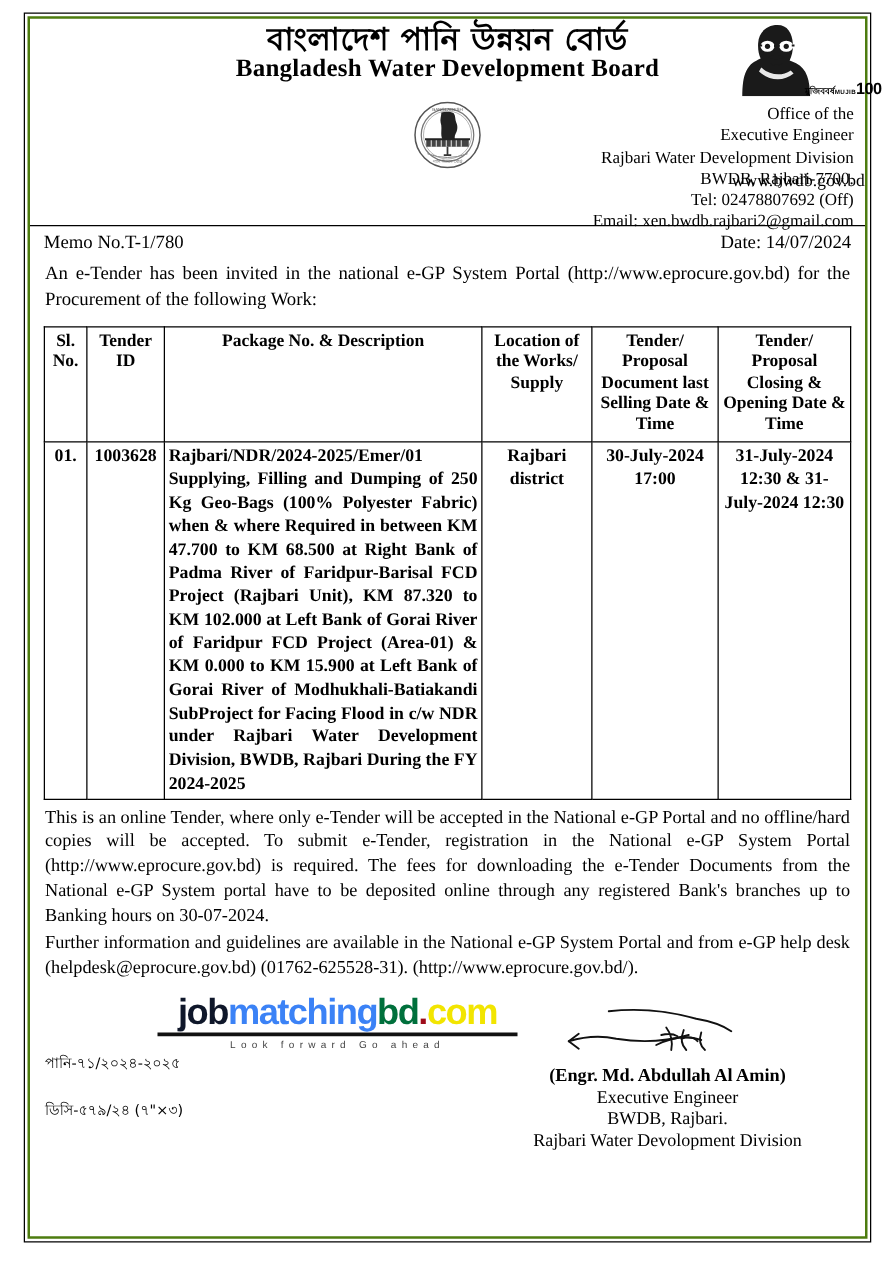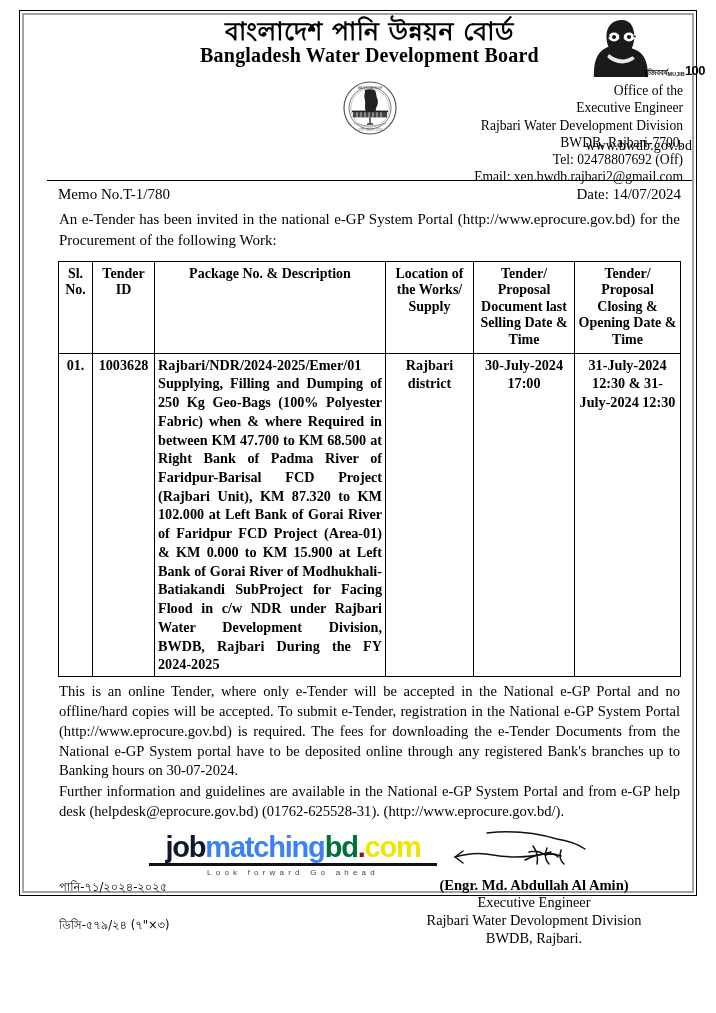--- a/index.html
+++ b/index.html
@@ -8,26 +8,25 @@
     width: 716px; height: 1013px;
     background: #ffffff;
     font-family: "Liberation Serif", "DejaVu Serif", serif;
     color: #000;
     overflow: hidden;
   }
 
   .page {
     position: absolute;
     left: 22px; top: 13px;
-    width: 672px; height: 880px;
-    border: 2px solid #a3a3a3;
+    width: 672px; height: 978px;
+    border: 2px solid #4d7c0f;
     outline: 1px solid #000;
     outline-offset: 2px;
     background: #fff;
-    padding-left: 23px;
   }
 
   
   .masthead {
     position: relative;
     padding-top: 4px;
     text-align: center;
     height: 66px;
   }
   .bn-title {
@@ -204,21 +203,21 @@
     font-family: "Liberation Sans", sans-serif;
     font-size: 8px;
     letter-spacing: 4.2px;
     color: #444;
     margin-top: 2px;
     white-space: nowrap;
   }
 
   .sig-block {
     position: absolute;
-    right: 8px; top: 0;
+    right: 8px; top: 13px;
     width: 300px;
     text-align: center;
     font-size: 14.4px;
     line-height: 1.24;
   }
   .sig-svg { display:block; margin: 0 auto; }
   .sig-name { font-weight: bold; font-size: 14.6px; }
 
   .refs {
     position: absolute;
@@ -367,22 +366,22 @@
           <path d="M26 27 q20 -6 38 -2 q30 5 58 -3"></path>
           <path d="M26 27 l8 -6 M26 27 l8 6"></path>
           <path d="M104 16 q6 8 4 18 M100 22 q8 -2 13 1"></path>
           <path d="M118 18 q-4 10 2 16 M116 25 q9 -3 13 2"></path>
           <path d="M132 20 q-3 9 3 14"></path>
           <path d="M96 30 q20 -10 36 -4"></path>
         </g>
       </svg>
       <div class="sig-name">(Engr. Md. Abdullah Al Amin)</div>
       <div>Executive Engineer</div>
+      <div>BWDB, Rajbari.</div>
       <div>Rajbari Water Devolopment Division</div>
-      <div>BWDB, Rajbari.</div>
     </div>
 
     <div class="refs">
       <div class="r1">পানি-৭১/২০২৪-২০২৫</div>
       <div class="r2">ডিসি-৫৭৯/২৪ (৭"×৩)</div>
     </div>
   </div>
 
 </div>
 

